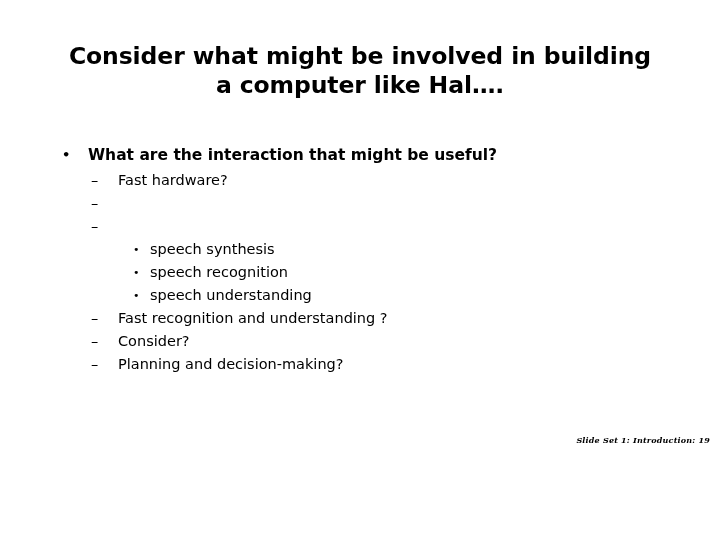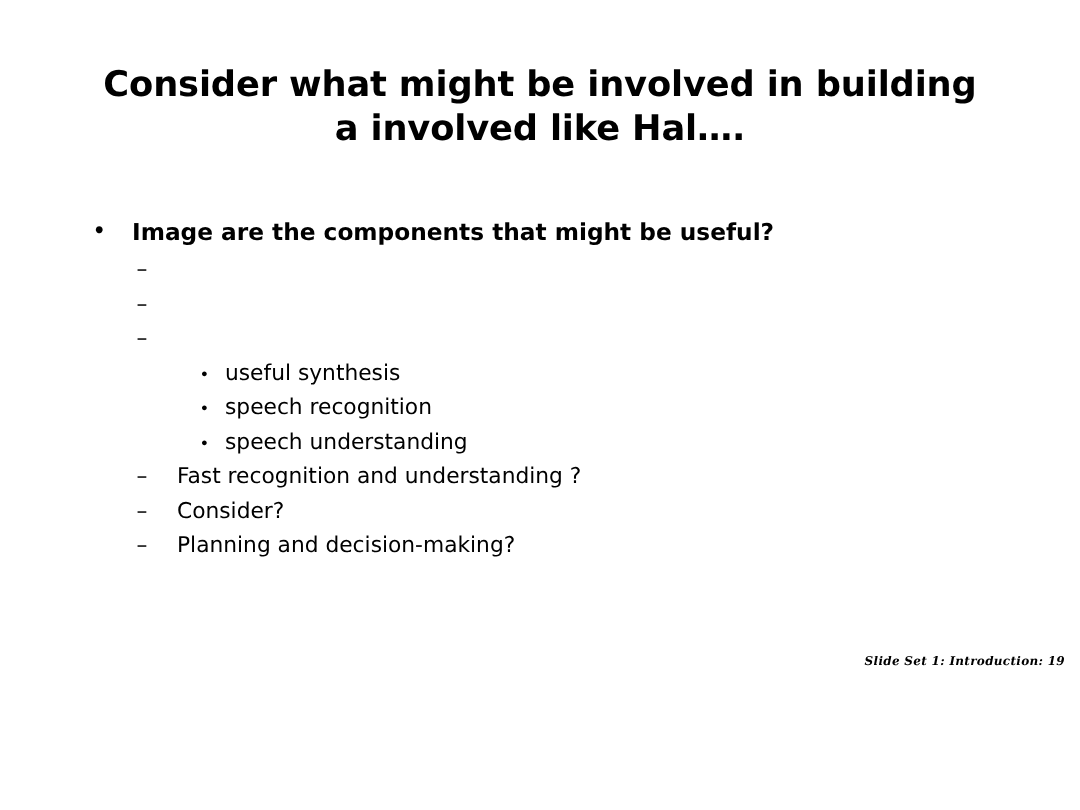--- a/index.html
+++ b/index.html
@@ -123,45 +123,46 @@
     font-style: italic;
   }
 </style>
 </head>
 <body>
 
 <div class="slide">
 
   <div class="slide-title">
     <span class="title-line">Consider what might be involved in building</span>
-    <span class="title-line">a involved like Hal….</span>
+    <span class="title-line">a computer like Hal….</span>
   </div>
 
   <div class="body-block">
 
     <div class="bullet-row level-1">
       <span class="bullet-marker">•</span>
-      <span class="bullet-text">Image are the components that might be useful?</span>
+      <span class="bullet-text">What are the interaction that might be useful?</span>
     </div>
 
     <div class="bullet-row level-2">
       <span class="bullet-marker">–</span>
+      <span class="bullet-text">Fast hardware?</span>
     </div>
 
     <div class="bullet-row level-2">
       <span class="bullet-marker">–</span>
     </div>
 
     <div class="bullet-row level-2">
       <span class="bullet-marker">–</span>
     </div>
 
     <div class="bullet-row level-3">
       <span class="bullet-marker">•</span>
-      <span class="bullet-text">useful synthesis</span>
+      <span class="bullet-text">speech synthesis</span>
     </div>
 
     <div class="bullet-row level-3">
       <span class="bullet-marker">•</span>
       <span class="bullet-text">speech recognition</span>
     </div>
 
     <div class="bullet-row level-3">
       <span class="bullet-marker">•</span>
       <span class="bullet-text">speech understanding</span>

